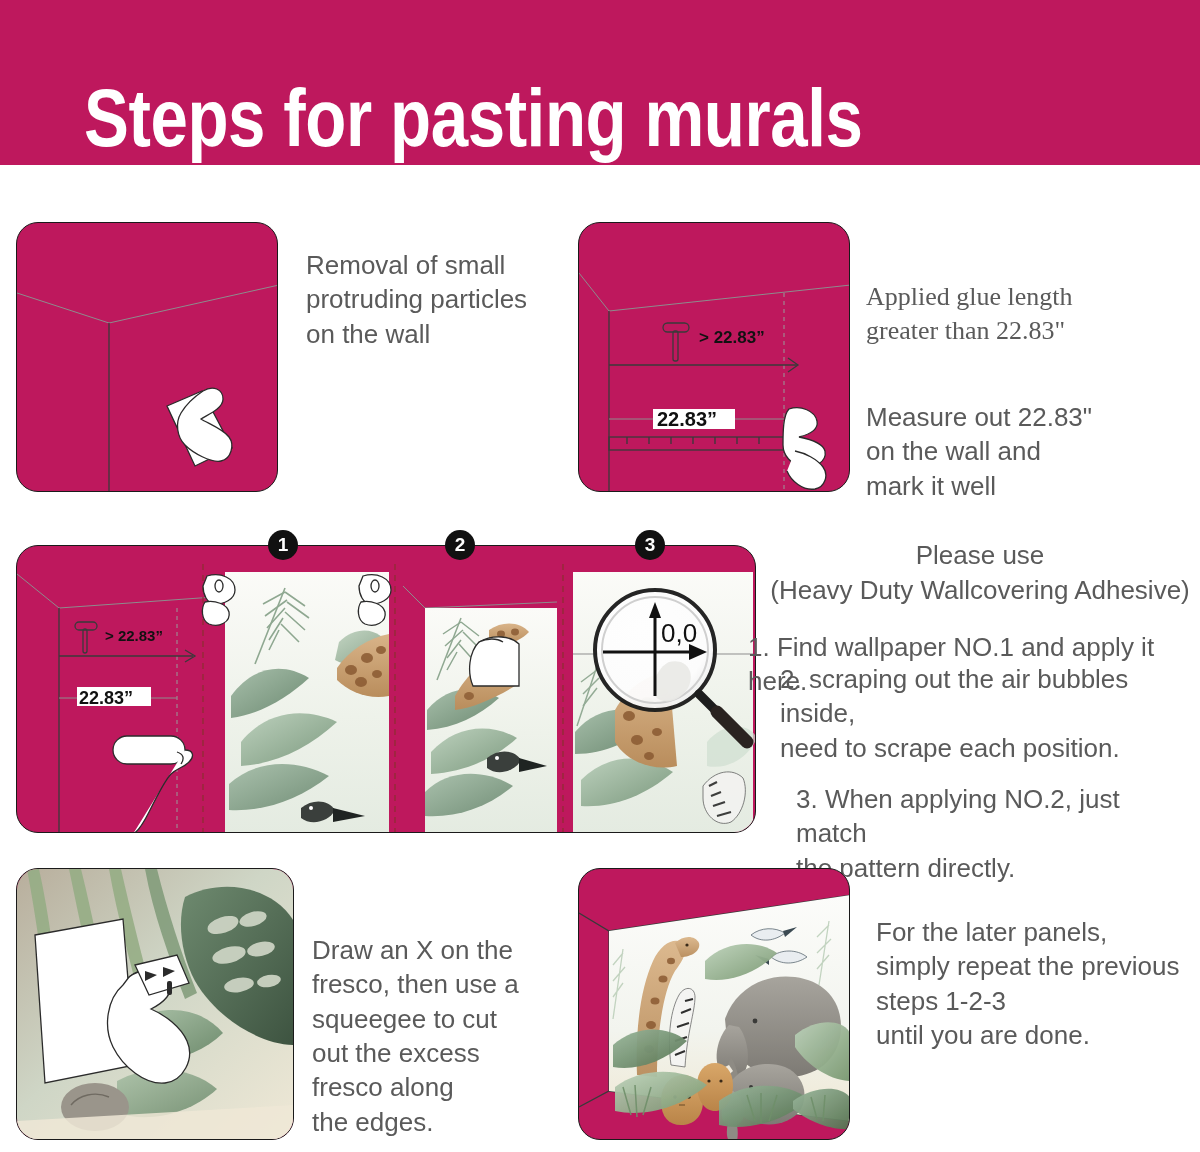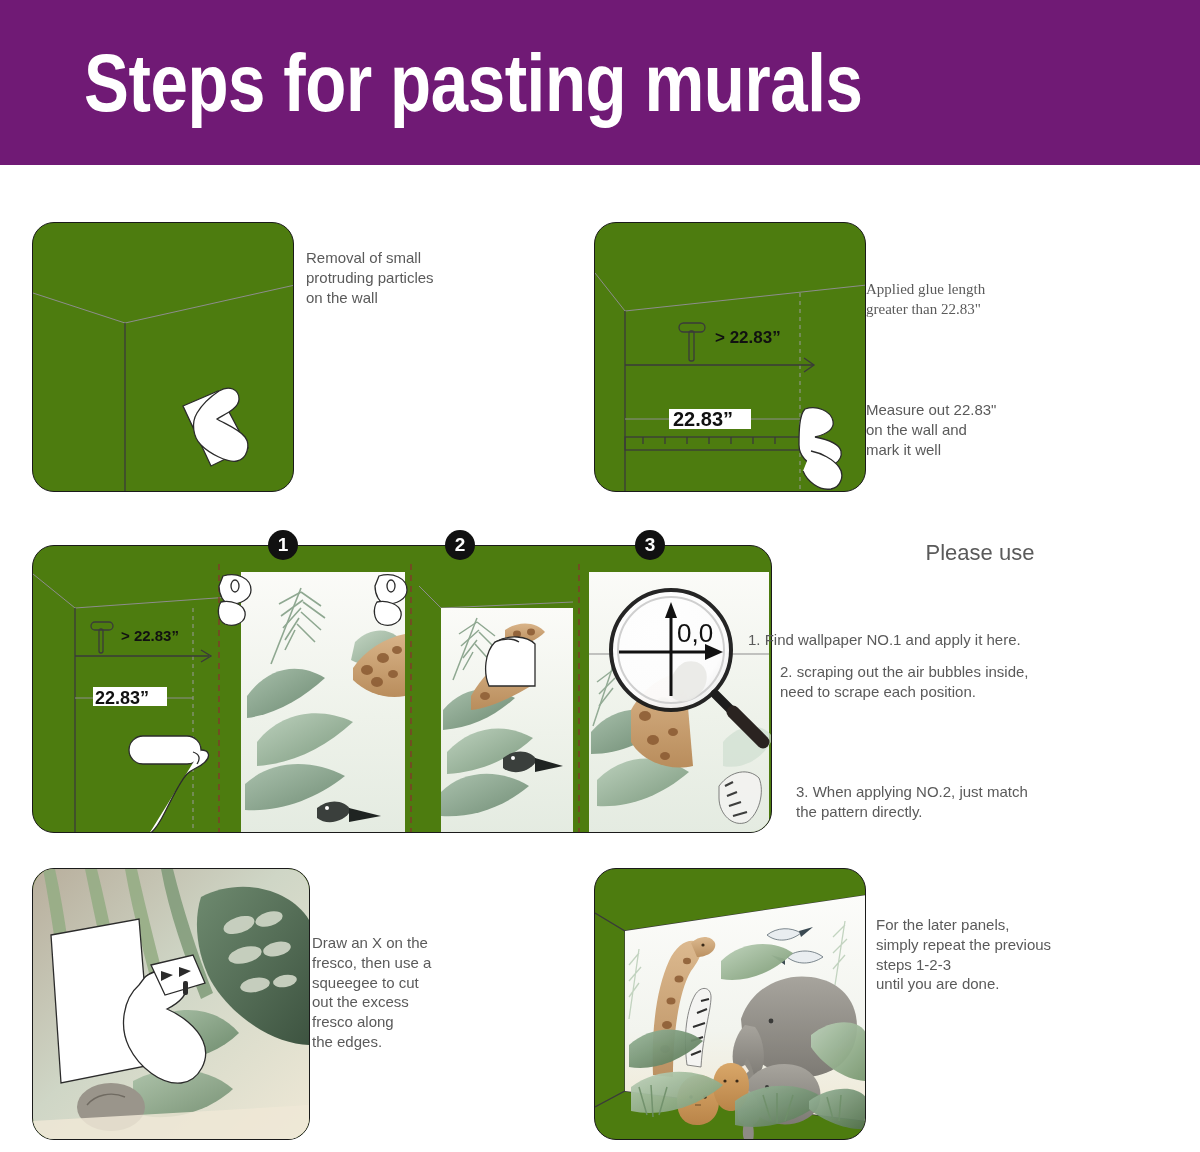--- a/index.html
+++ b/index.html
@@ -8,68 +8,67 @@
     background: #ffffff;
     font-family: "Liberation Sans", sans-serif;
     overflow: hidden;
     position: relative;
   }
 
   
   .header-band {
     position: absolute; left: 0; top: 0;
     width: 1200px; height: 165px;
-    background: #701a75;
-    display: flex; align-items: center;
+    background: #be185d;
+    display: flex; align-items: flex-end;
   }
   .header-title {
     color: #ffffff;
     font-size: 82px;
     font-weight: bold;
     letter-spacing: -0.5px;
     margin-left: 84px;
     transform: scaleX(0.82);
     transform-origin: left center;
     white-space: nowrap;
     font-family: "Liberation Sans", sans-serif;
   }
 
   
   .panel {
     position: absolute;
     border: 1.6px solid #1a1a1a;
     border-radius: 22px;
-    background: #4d7c0f;
+    background: #be185d;
     overflow: hidden;
-    margin-left: 16px;
   }
 
   .caption {
     position: absolute;
     color: #5a5a5a;
-    font-size: 15px;
+    font-size: 26px;
     line-height: 1.32;
     white-space: pre-line;
     font-family: "Liberation Sans", sans-serif;
   }
 
   
   #panel-a { left: 16px; top: 222px; width: 262px; height: 270px; }
   #cap-a   { left: 306px; top: 248px; width: 260px; }
 
   
   #panel-b { left: 578px; top: 222px; width: 272px; height: 270px; }
   #cap-b1  { left: 866px; top: 280px; width: 300px; font-family: Liberation Serif, serif; }
   #cap-b2  { left: 866px; top: 400px; width: 320px; }
 
   
   #panel-c { left: 16px; top: 545px; width: 740px; height: 288px; }
   #cap-c-head {
     position: absolute; left: 770px; top: 538px; width: 420px;
-    text-align: center; color: #5a5a5a; font-size: 22px; line-height: 1.34;
+    text-align: center; color: #5a5a5a; font-size: 26px; line-height: 1.34;
     font-family: "Liberation Sans", sans-serif;
   }
   #cap-c1 { left: 748px; top: 630px; width: 420px; }
   #cap-c2 { left: 780px; top: 662px; width: 400px; }
   #cap-c3 { left: 780px; top: 782px; width: 390px; margin-left: 16px; }
 
   
   #panel-d { left: 16px; top: 868px; width: 278px; height: 272px; }
   #cap-d   { left: 312px; top: 915px; width: 250px; margin-top: 18px; }
 
@@ -347,20 +346,21 @@
     </g>
   </svg>
 </div>
 
 <div class="badge" id="badge-1">1</div>
 <div class="badge" id="badge-2">2</div>
 <div class="badge" id="badge-3">3</div>
 
 <div id="cap-c-head">
   <div>Please use</div>
+  <div>(Heavy Duty Wallcovering Adhesive)</div>
 </div>
 <div class="caption" id="cap-c1">1. Find wallpaper NO.1 and apply it here.</div>
 <div class="caption" id="cap-c2">2. scraping out the air bubbles inside,
 need to scrape each position.</div>
 <div class="caption" id="cap-c3">3. When applying NO.2, just match
 the pattern directly.</div>
 
 <div class="panel" id="panel-d">
   <svg width="278" height="272" viewBox="0 0 278 272">
     <defs>

